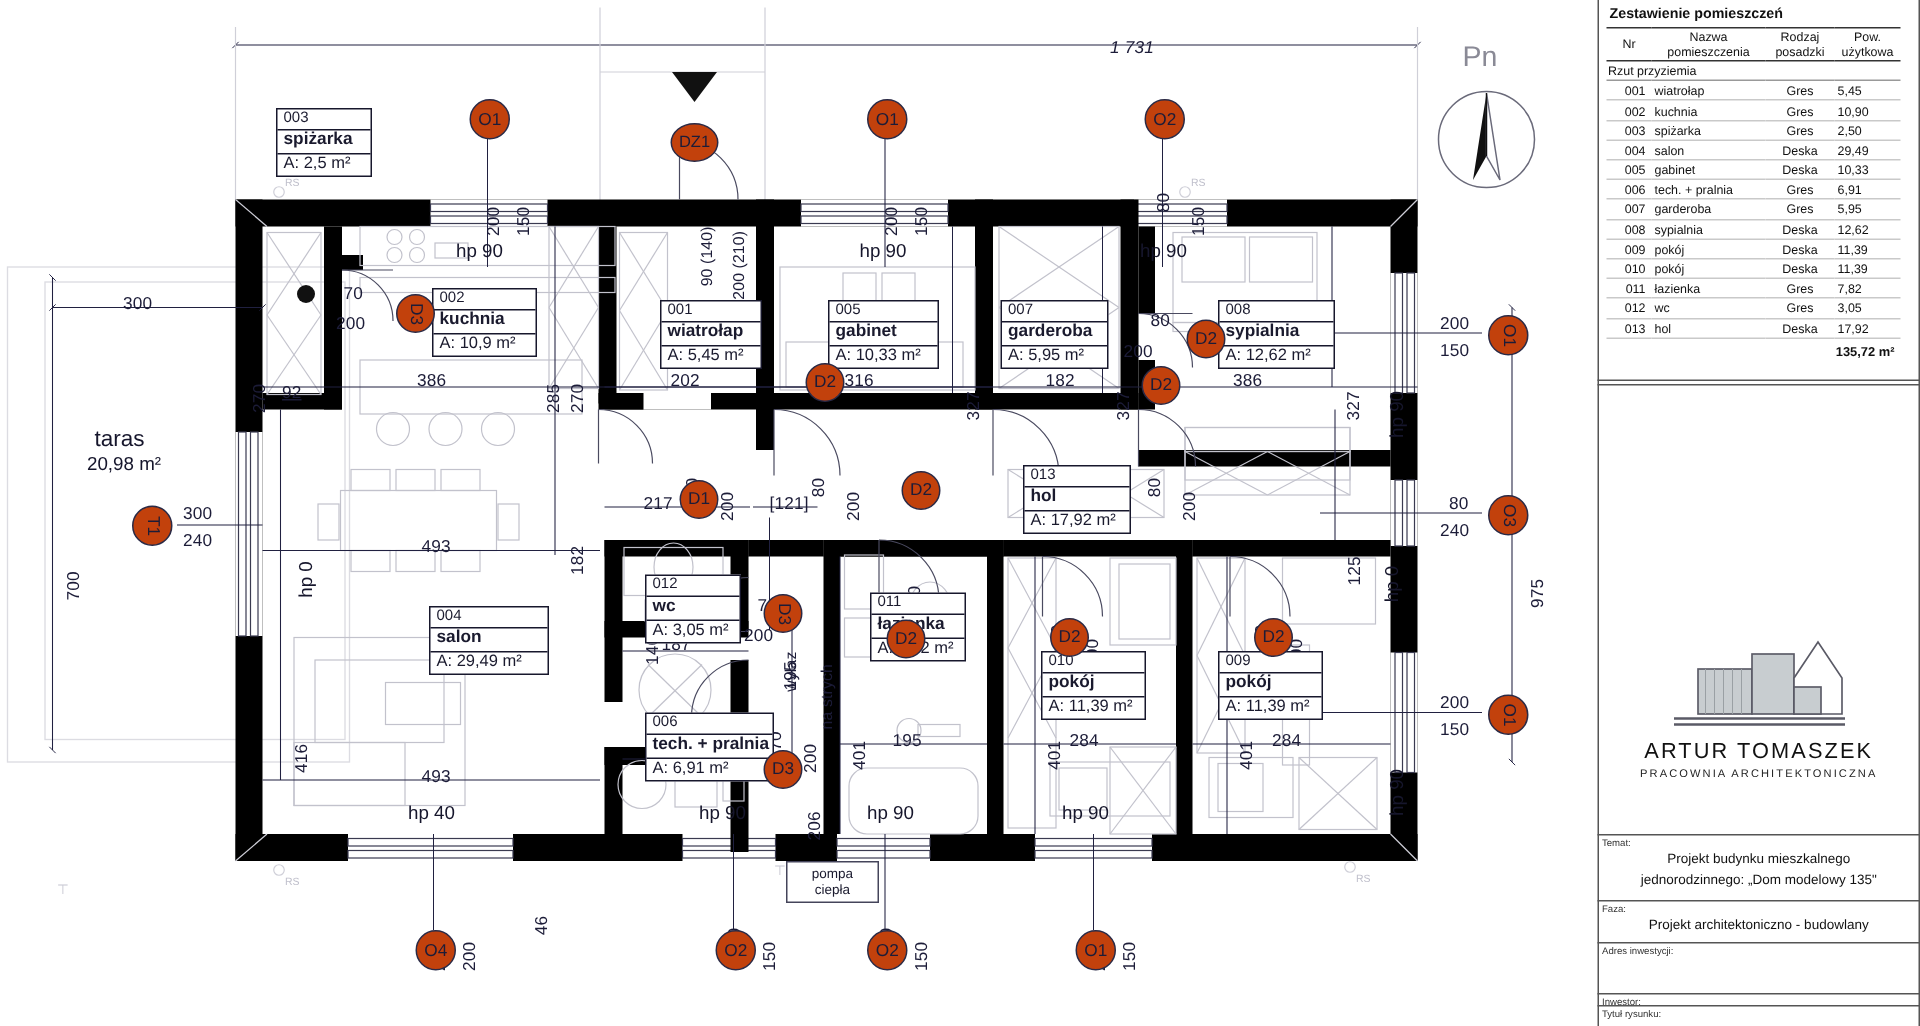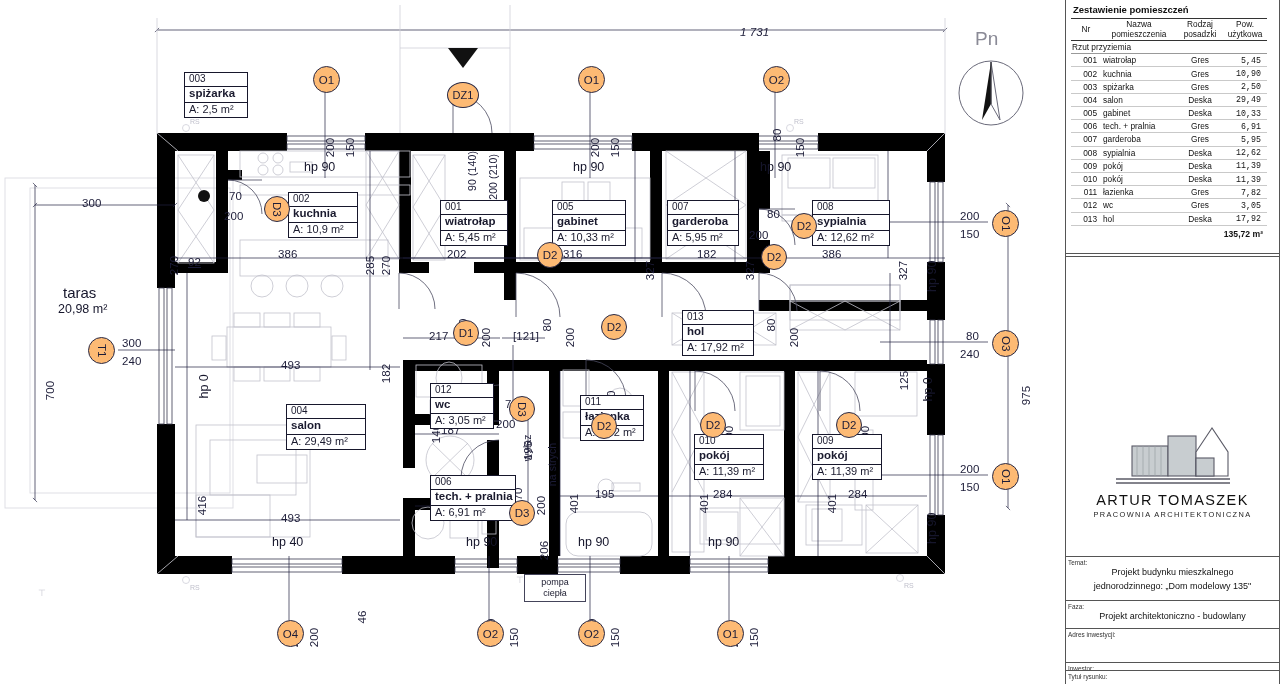--- a/index.html
+++ b/index.html
@@ -25,21 +25,21 @@
        box-sizing:border-box;line-height:1;z-index:6;}
   .tag div{padding:1px 4px 2px 4px;border-bottom:1px solid #17172c;white-space:nowrap;}
   .tag div:last-child{border-bottom:none;}
   .tag .t-num{font-size:10px;}
   .tag .t-name{font-size:11.5px;font-weight:bold;}
   .tag .t-area{font-size:11px;}
 
   
   .bub{position:absolute;border:1px solid #2a2a46;border-radius:50%;
        display:flex;align-items:center;justify-content:center;
-       background:#fdba74;font-size:11.5px;color:#1c1c38;z-index:7;}
+       background:#c2410c;font-size:11.5px;color:#1c1c38;z-index:7;}
 
   
   .hp{position:absolute;font-size:12.5px;color:#16162c;background:transparent;white-space:nowrap;z-index:6;}
 
   
   .ftxt{position:absolute;font-size:14px;color:#16162c;white-space:nowrap;}
 
   
   #panel{position:absolute;left:1065px;top:0;width:215px;height:684px;
          background:#fff;box-sizing:border-box;}
@@ -49,21 +49,21 @@
   .sched{position:absolute;left:6px;top:4px;width:196px;}
   .sched h4{margin:0 0 3px 2px;font-size:9.5px;font-weight:bold;color:#111;}
   table.rooms{border-collapse:collapse;width:100%;font-size:8.3px;color:#111;}
   table.rooms th{font-weight:normal;padding:1px 2px;text-align:center;
       border-top:1px solid #333;border-bottom:1px solid #333;line-height:1.15;}
   table.rooms td{padding:1.1px 2px;border-bottom:1px solid #c9c9c9;}
   table.rooms tr.sect td{border-bottom:1px solid #999;padding-left:1px;}
   table.rooms td.nr{text-align:right;width:24px;padding-right:4px;}
   table.rooms td.nm{text-align:left;}
   table.rooms td.fl{text-align:center;width:42px;}
-  table.rooms td.ar{text-align:right;width:36px;padding-right:6px;font-family:Liberation Mono, monospace;}
+  table.rooms td.ar{text-align:left;width:36px;padding-right:6px;}
   table.rooms tr.total td{border-bottom:none;border-top:1px solid #333;
       text-align:right;font-weight:bold;font-size:8.6px;padding-top:3px;padding-right:4px;}
 
   .hsep{position:absolute;left:0;width:215px;height:1px;background:#555;}
 
   .logoBlock{position:absolute;left:0;width:215px;text-align:center;}
   .logoName{font-size:13px;letter-spacing:1.1px;font-weight:bold;color:#111;}
   .logoSub{font-size:7.6px;letter-spacing:2.1px;color:#222;margin-top:3px;}
   .logoName2{font-size:14.5px;letter-spacing:1.4px;color:#111;}
   .logoSub2{font-size:7.4px;letter-spacing:1.4px;color:#222;margin-top:2px;}

